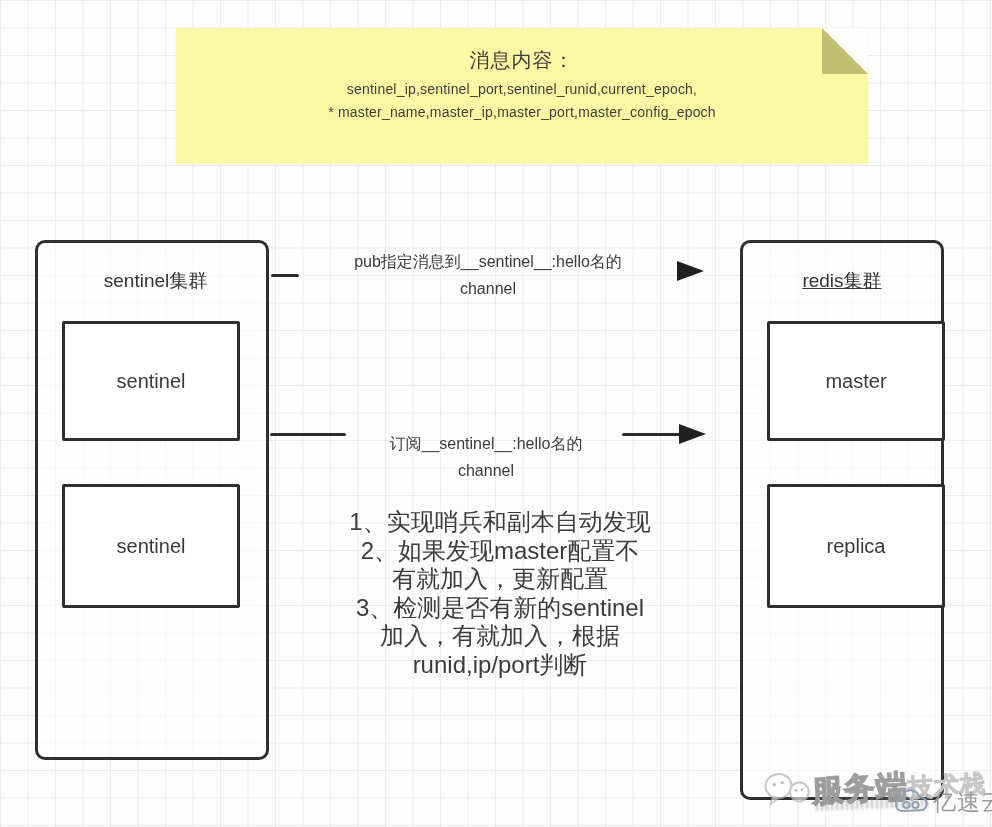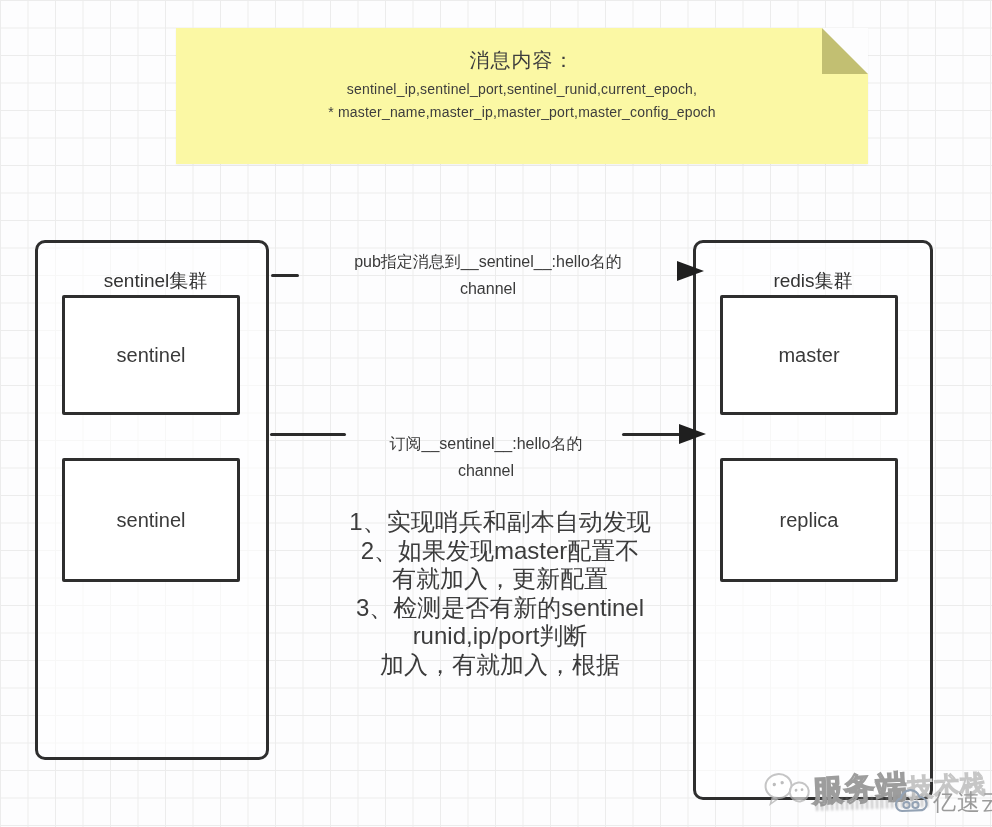--- a/index.html
+++ b/index.html
@@ -27,27 +27,27 @@
   }
   .note-title { padding-top:19px; font-size:20px; font-weight:normal; letter-spacing:1px; }
   .note-line  { margin-top:7px; font-size:14px; letter-spacing:0.2px; white-space:nowrap; }
 
   
   .cluster {
     position:absolute; border:3px solid #2e2e2e; border-radius:10px;
     background:rgba(255,255,255,0.6);
   }
   .cluster-left  { left:35px;  top:240px; width:234px; height:520px;padding-left:7px; }
-  .cluster-right { left:693px; top:240px; width:240px; height:560px; }
+  .cluster-right { left:740px; top:240px; width:204px; height:560px;text-decoration:underline; }
   .cluster-title { text-align:center; margin-top:25px; font-size:19px; color:#333; }
 
   .node {
     position:absolute; border:3px solid #2e2e2e; background:#fff; border-radius:2px;
     display:flex; align-items:center; justify-content:center;
-    font-size:20px; color:#3a3a3a;
+    font-size:20px; color:#3a3a3a;margin-top:26px;
   }
   .node-a { left:24px; top:52px;  width:178px; height:120px; }
   .node-b { left:24px; top:215px; width:178px; height:124px; }
 
   
   .hline { position:absolute; height:3px; background:#2b2b2b; border-radius:2px; }
   .arrowhead {
     position:absolute; width:0; height:0;
     border-top:10px solid transparent; border-bottom:10px solid transparent;
     border-left:27px solid #1f1f1f;
@@ -125,22 +125,22 @@
     <div>channel</div>
   </div>
   <div class="hline" style="left:622px; top:433px; width:58px;"></div>
   <div class="arrowhead" style="left:679px; top:424px;"></div>
 
   <div class="notes">
     <div>1、实现哨兵和副本自动发现</div>
     <div>2、如果发现master配置不</div>
     <div>有就加入，更新配置</div>
     <div>3、检测是否有新的sentinel</div>
+    <div>加入，有就加入，根据</div>
     <div>runid,ip/port判断</div>
-    <div>加入，有就加入，根据</div>
   </div>
 
   <svg class="wm-bubbles" width="50" height="40" viewBox="0 0 50 40">
     <ellipse cx="15" cy="15" rx="13" ry="12" fill="rgba(255,255,255,0.7)" stroke="#b3b3b3" stroke-width="2"></ellipse>
     <path d="M8 25 L5 32 L14 27" fill="rgba(255,255,255,0.7)" stroke="#b3b3b3" stroke-width="1.5"></path>
     <circle cx="11" cy="13" r="1.7" fill="#a8a8a8"></circle>
     <circle cx="19" cy="12" r="1.7" fill="#a8a8a8"></circle>
     <circle cx="35" cy="23" r="9.5" fill="rgba(255,255,255,0.8)" stroke="#b3b3b3" stroke-width="2"></circle>
     <circle cx="32" cy="21" r="1.4" fill="#a8a8a8"></circle>
     <circle cx="38" cy="21" r="1.4" fill="#a8a8a8"></circle>

